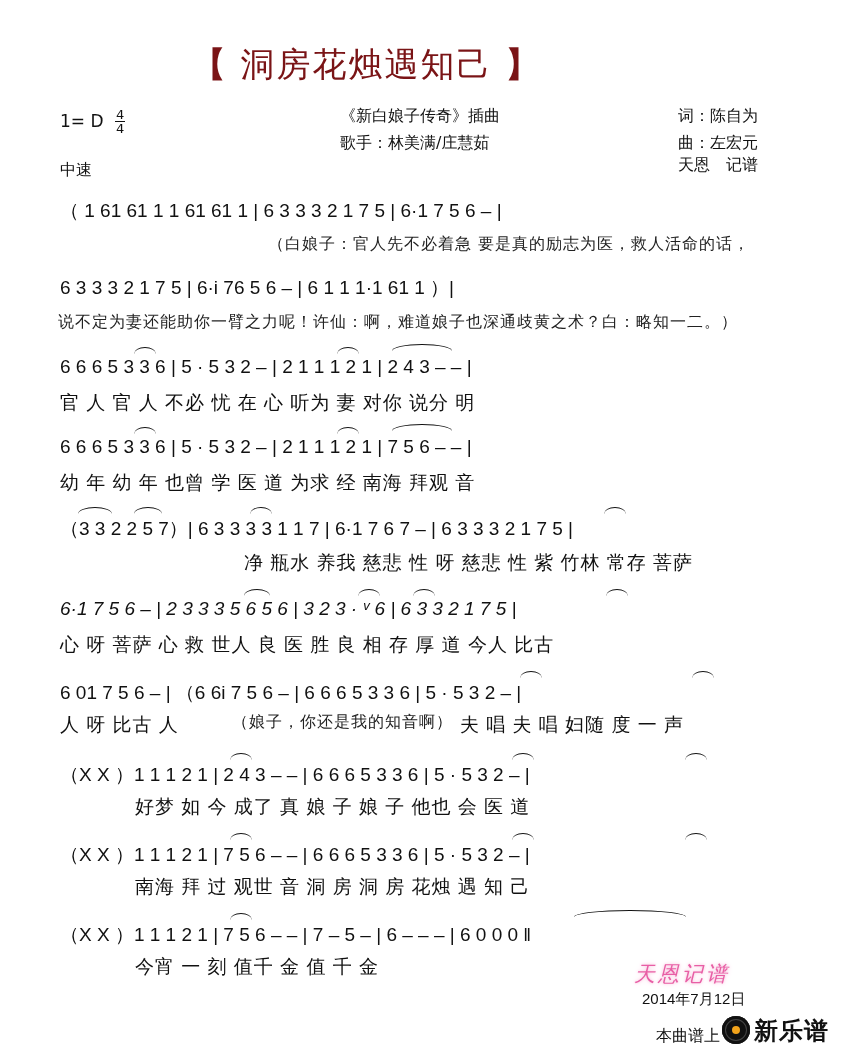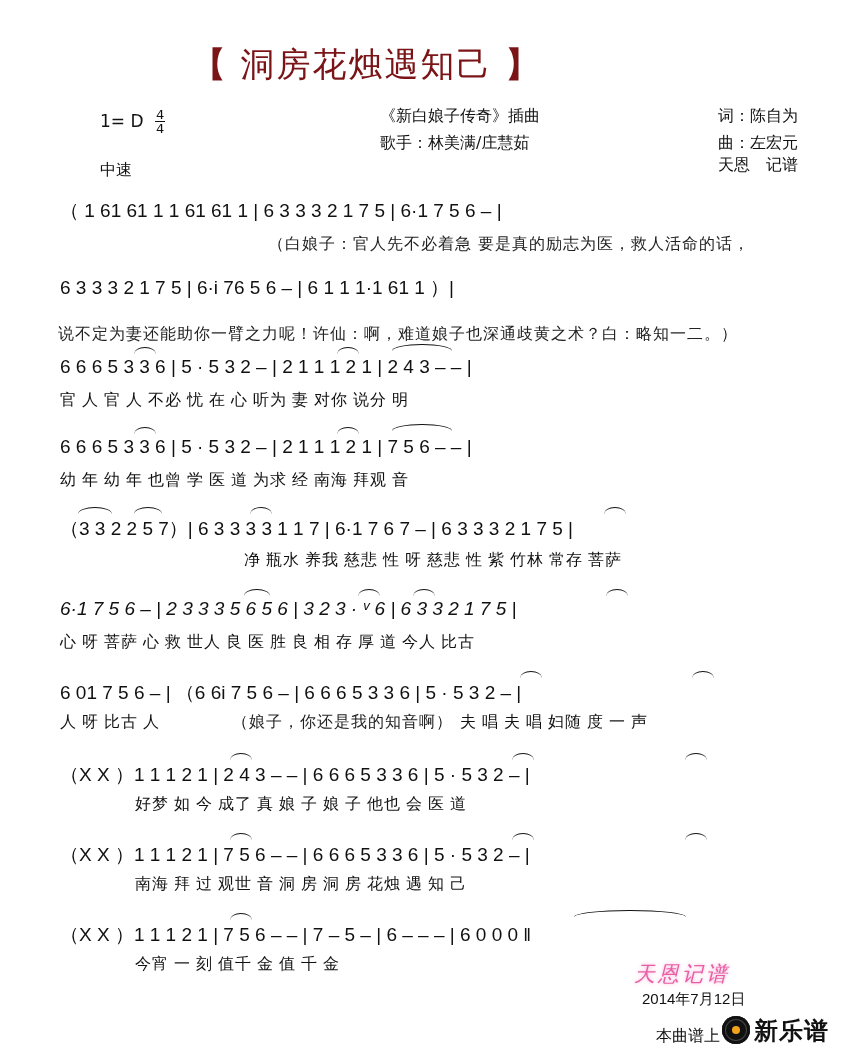--- a/index.html
+++ b/index.html
@@ -2,27 +2,27 @@
 <html><head>
 <meta charset="utf-8">
 <style>
   html, body { margin:0; padding:0; background:#ffffff; }
   body { width:850px; height:1052px; position:relative; overflow:hidden;
          font-family:"Liberation Sans","DejaVu Sans",sans-serif; color:#111; }
   .abs { position:absolute; white-space:nowrap; }
   .title { left:0; width:733px; top:42px; text-align:center; font-size:34px; color:#7a1416;
            font-family:"DejaVu Sans",sans-serif; letter-spacing:2px; }
   .title .br { font-weight:bold; }
-  .meta { font-size:16px; font-family:"DejaVu Sans",sans-serif;margin-left:40px; }
+  .meta { font-size:16px; font-family:"DejaVu Sans",sans-serif; }
   .key { font-size:17px; }
   .frac { display:inline-block; vertical-align:middle; text-align:center; font-size:13px; line-height:13px; margin-left:6px; }
   .frac span { display:block; }
   .frac .num { border-bottom:1.5px solid #111; padding:0 1px; }
   .notes { font-size:19px; font-family:"Liberation Sans",sans-serif; letter-spacing:0px; }
-  .lyric { font-size:16px; font-family:Liberation Serif, serif; letter-spacing:1px; }
+  .lyric { font-size:19px; font-family:Liberation Sans, sans-serif; letter-spacing:1px; }
   .speech { font-size:16px; font-family:"DejaVu Serif",serif; letter-spacing:1px; color:#222; }
   .slur { position:absolute; border-top:1.5px solid #111; border-radius:50% 50% 0 0 / 100% 100% 0 0; height:6px; }
   .stamp { font-size:21px; color:#e85ea5; font-family:"DejaVu Serif",serif; letter-spacing:3px;
            text-shadow:0 0 3px #f7bfdc, 0 0 6px #fbd9ea; font-style:italic; }
   .date { font-size:15px; }
   .brand-small { font-size:16px; font-family:"DejaVu Sans",sans-serif; }
   .brand { font-size:24px; font-weight:bold; font-family:"DejaVu Sans",sans-serif; letter-spacing:1px; }
   .disc { position:absolute; width:28px; height:28px; border-radius:50%; background:#111;
           box-shadow: inset 0 0 0 3px #111, inset 0 0 0 4px #444; }
   .disc::after { content:""; position:absolute; left:10px; top:10px; width:8px; height:8px; border-radius:50%; background:#f2a31b; }
@@ -47,21 +47,21 @@
 <div class="abs meta" style="left:340px;top:106px;">《新白娘子传奇》插曲</div>
 <div class="abs meta" style="left:340px;top:133px;">歌手：林美满/庄慧茹</div>
 <div class="abs meta" style="left:678px;top:106px;">词：陈自为</div>
 <div class="abs meta" style="left:678px;top:133px;">曲：左宏元</div>
 <div class="abs meta" style="left:678px;top:155px;">天恩　记谱</div>
 
 <div class="abs notes" style="left:60px;top:198px;">（ 1 61  61 1  1 61  61 1  |  6 3   3 3   2 1   7 5  |  6·1   7 5    6   –  |</div>
 <div class="abs speech" style="left:268px;top:234px;">（白娘子：官人先不必着急 要是真的励志为医，救人活命的话，</div>
 
 <div class="abs notes" style="left:60px;top:275px;">6 3   3 3   2 1   7 5  |  6·i   76 5    6   –  |  6 1   1   1·1   61 1  ）|</div>
-<div class="abs speech" style="left:58px;top:324px;">说不定为妻还能助你一臂之力呢！许仙：啊，难道娘子也深通歧黄之术？白：略知一二。）</div>
+<div class="abs speech" style="left:58px;top:312px;">说不定为妻还能助你一臂之力呢！许仙：啊，难道娘子也深通歧黄之术？白：略知一二。）</div>
 
 <div class="abs notes" style="left:60px;top:356px;">6   6   6 5   3   3 6  |  5  ·  5 3   2   – | 2  1 1   1   2 1  |  2 4  3   –   –  |</div>
 <div class="abs lyric" style="left:60px;top:390px;">官 人 官   人 不必   忧   在    心       听为  妻 对你   说分 明</div>
 <div class="slur" style="left:134px;top:347px;width:22px;"></div>
 <div class="slur" style="left:337px;top:347px;width:22px;"></div>
 <div class="slur" style="left:392px;top:344px;width:60px;"></div>
 
 <div class="abs notes" style="left:60px;top:436px;">6   6   6 5   3   3 6  |  5  ·  5 3   2   – | 2  1 1   1   2 1  |  7 5  6   –   –  |</div>
 <div class="abs lyric" style="left:60px;top:470px;">幼 年 幼   年 也曾   学   医    道       为求  经 南海   拜观 音</div>
 <div class="slur" style="left:134px;top:427px;width:22px;"></div>

